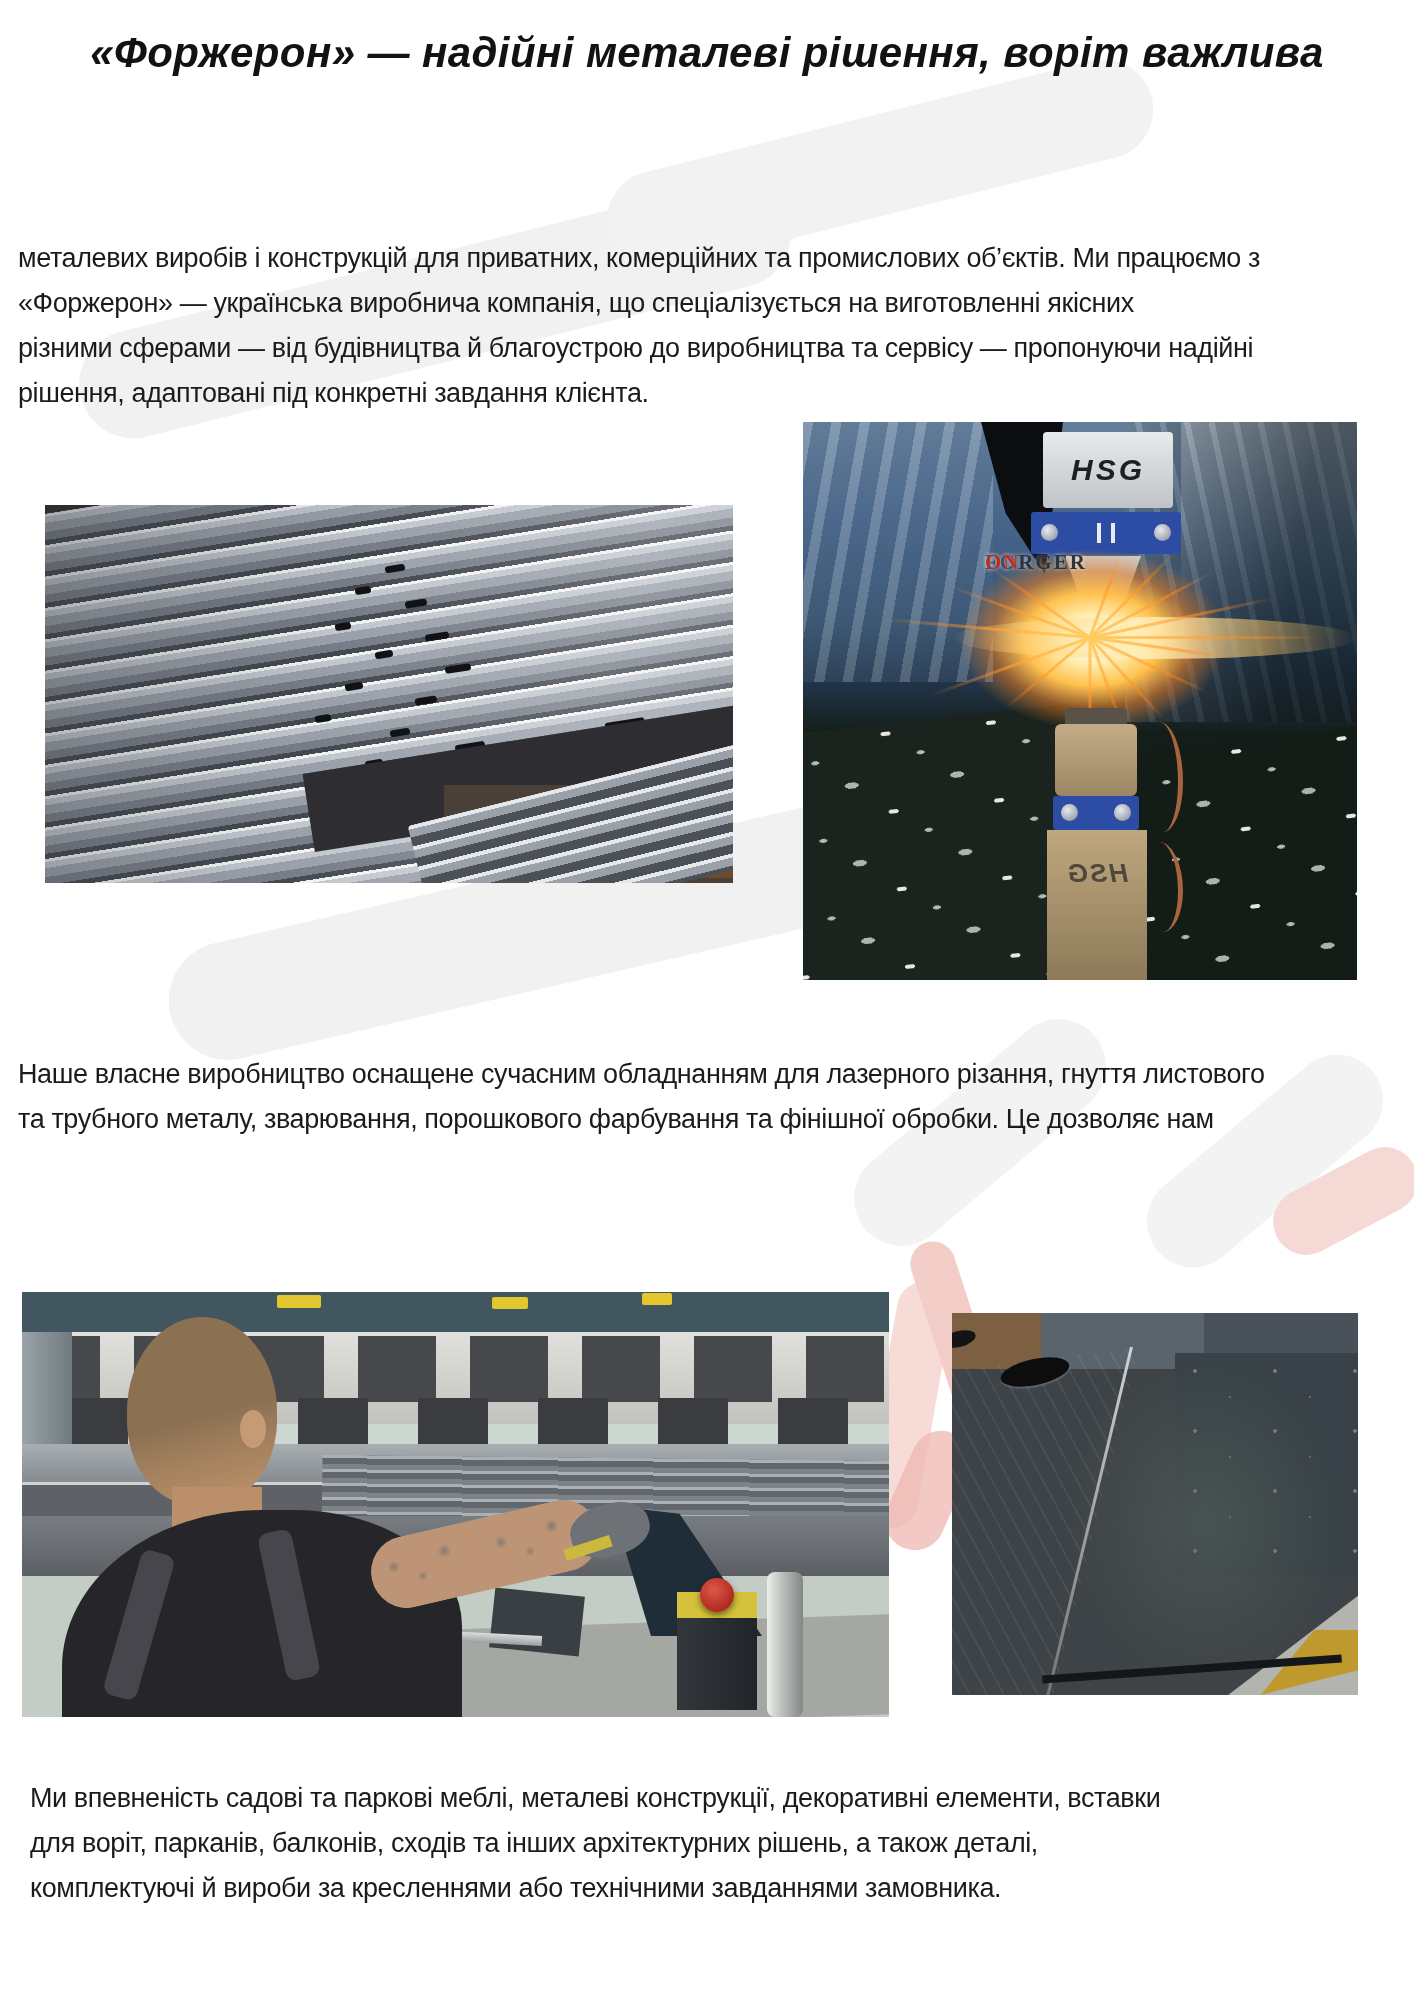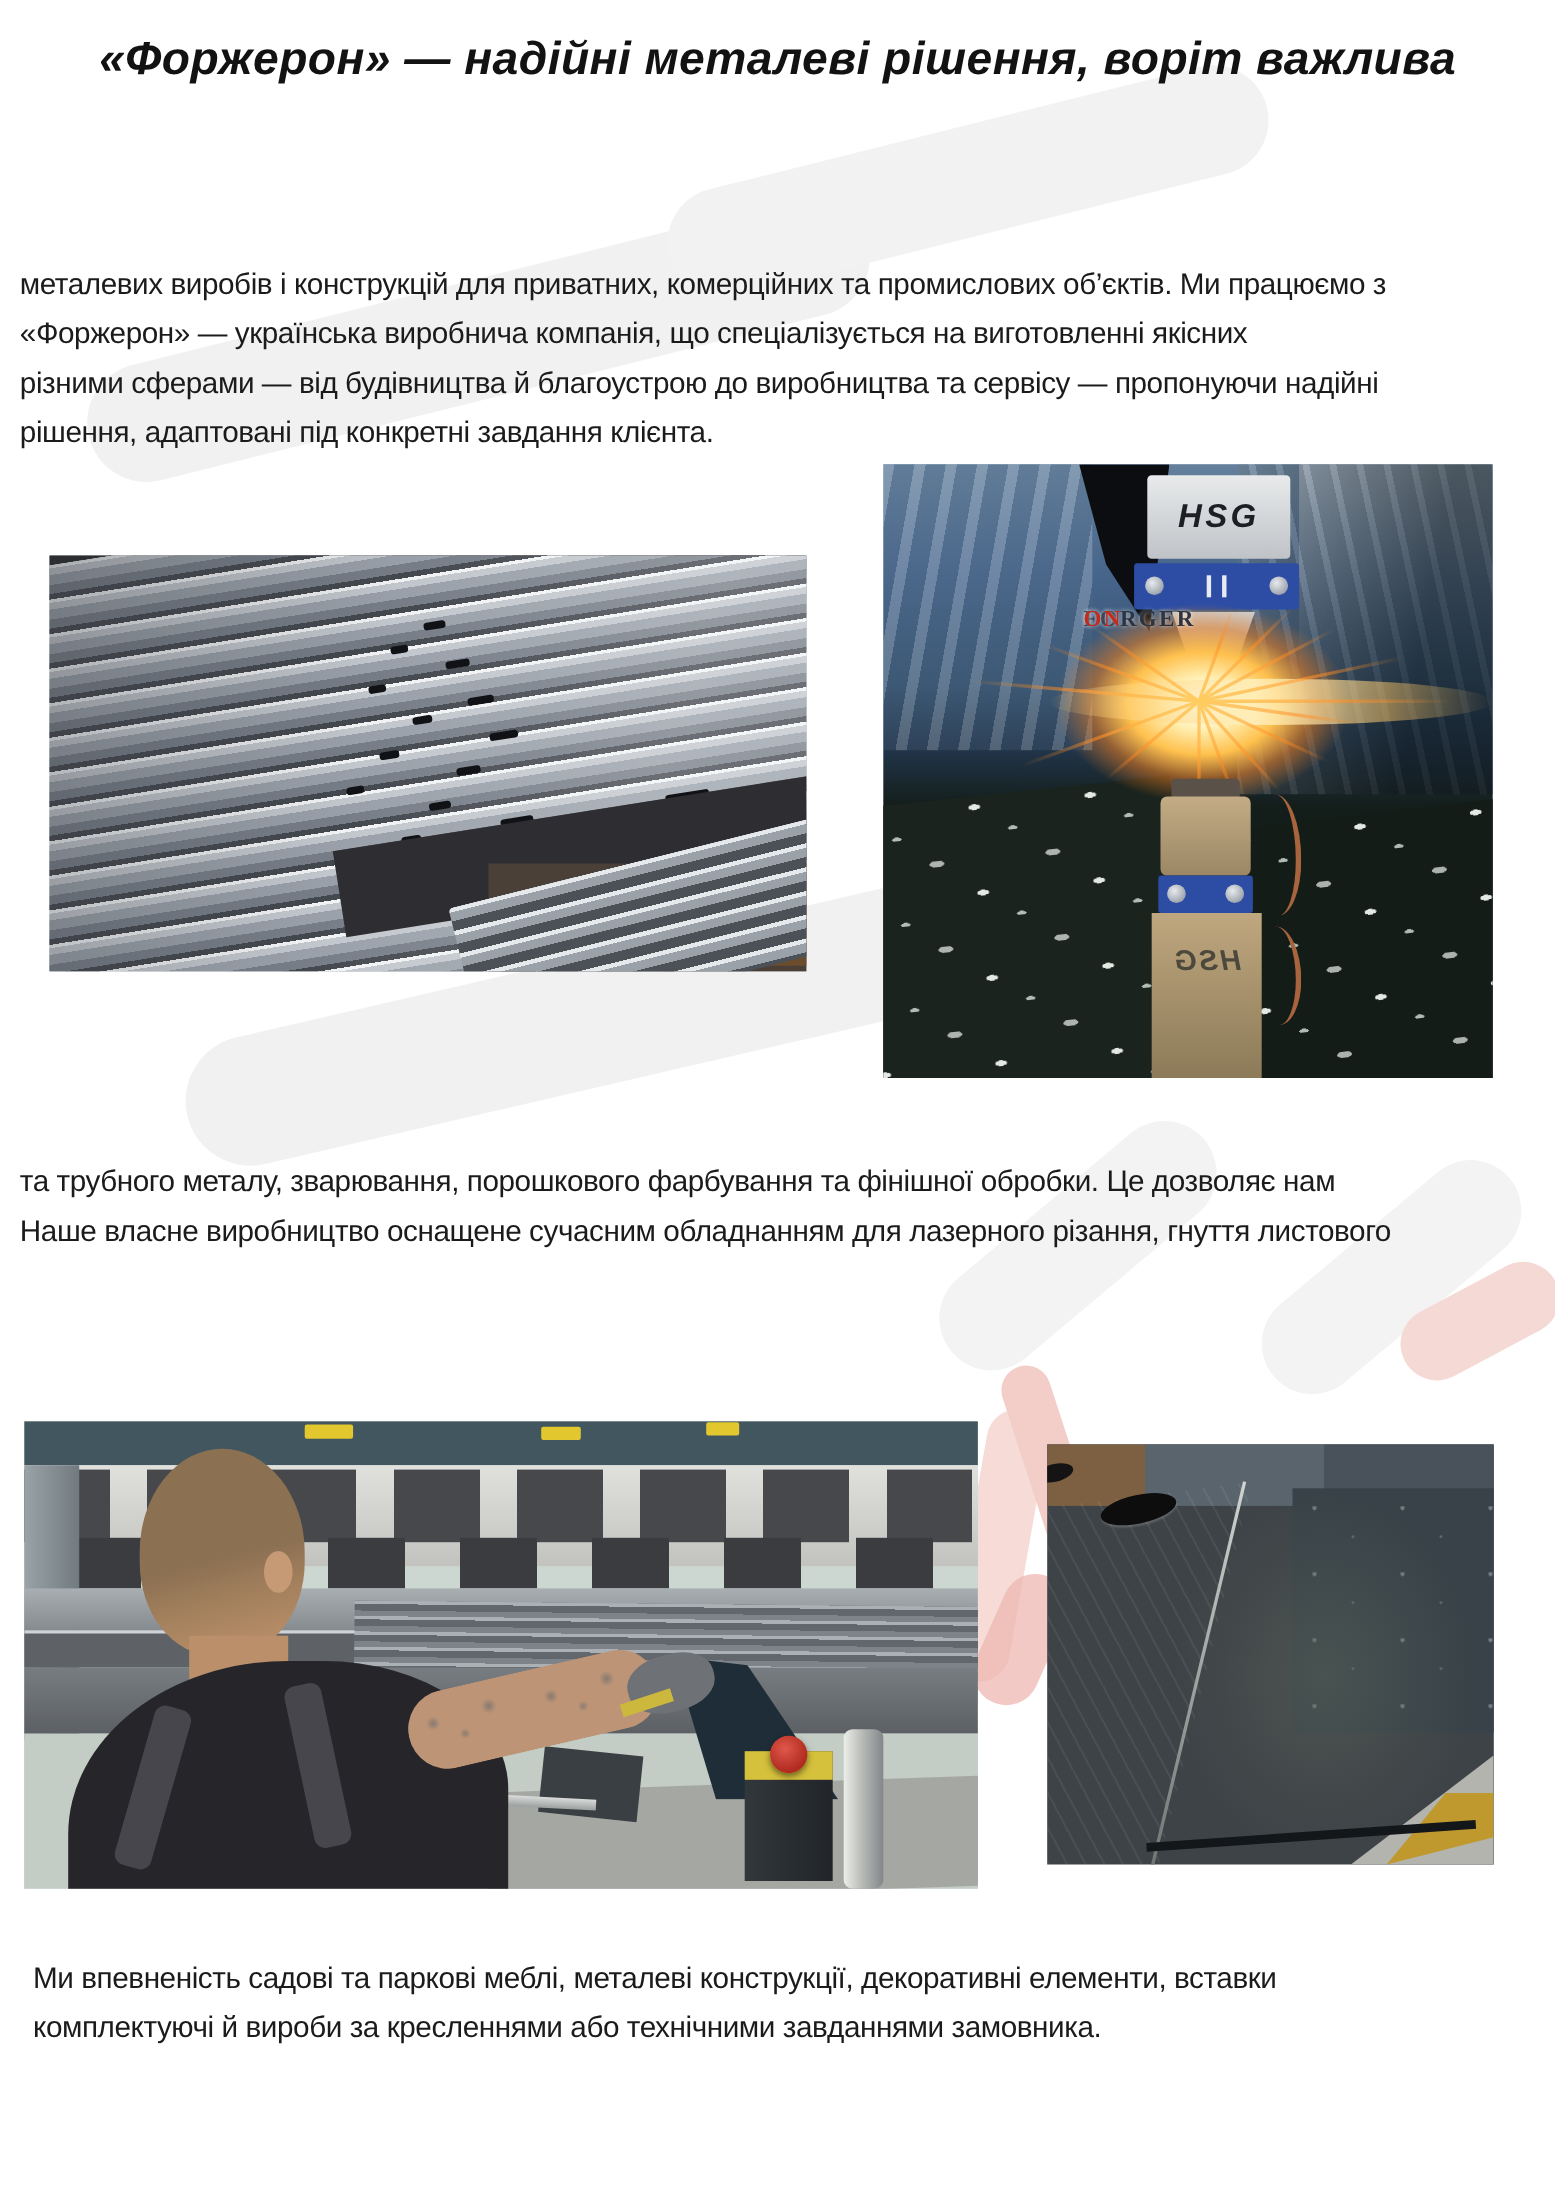--- a/index.html
+++ b/index.html
@@ -294,22 +294,22 @@
       <span class="lz-screw" style="left:61px;top:8px"></span>
     </div>
     <div class="lz-block2">
       <span class="lz-hsg-mirror">HSG</span>
     </div>
     <span class="lz-wire" style="left:336px;top:300px"></span>
     <span class="lz-wire" style="left:336px;top:420px;height:90px"></span>
   </figure>
 
   <p class="para p-production">
+    <span class="ln">Наше власне виробництво оснащене сучасним обладнанням для лазерного різання, гнуття листового</span>
     <span class="ln">та трубного металу, зварювання, порошкового фарбування та фінішної обробки. Це дозволяє нам</span>
-    <span class="ln">Наше власне виробництво оснащене сучасним обладнанням для лазерного різання, гнуття листового</span>
   </p>
 
   <figure class="photo ph-press">
     <div class="pb-top"></div>
     <span class="pb-warn" style="left:255px;top:3px;width:44px;height:13px"></span>
     <span class="pb-warn" style="left:470px;top:5px;width:36px;height:12px"></span>
     <span class="pb-warn" style="left:620px;top:1px;width:30px;height:12px"></span>
     <div class="pb-plate"></div>
     <div class="pb-wallm"></div>
     <div class="pb-cl1"></div>
@@ -348,16 +348,17 @@
     <div class="sh-right"></div>
     <div class="sh-left"></div>
     <div class="sh-fold"></div>
     <div class="sh-hole"></div>
     <div class="sh-hole2"></div>
     <div class="sh-edge"></div>
   </figure>
 
   <p class="para p-products">
     <span class="ln">Ми впевненість садові та паркові меблі, металеві конструкції, декоративні елементи, вставки</span>
+    <span class="ln">для воріт, парканів, балконів, сходів та інших архітектурних рішень, а також деталі,</span>
     <span class="ln">комплектуючі й вироби за кресленнями або технічними завданнями замовника.</span>
   </p>
 
 </div>
 
 </body></html>

